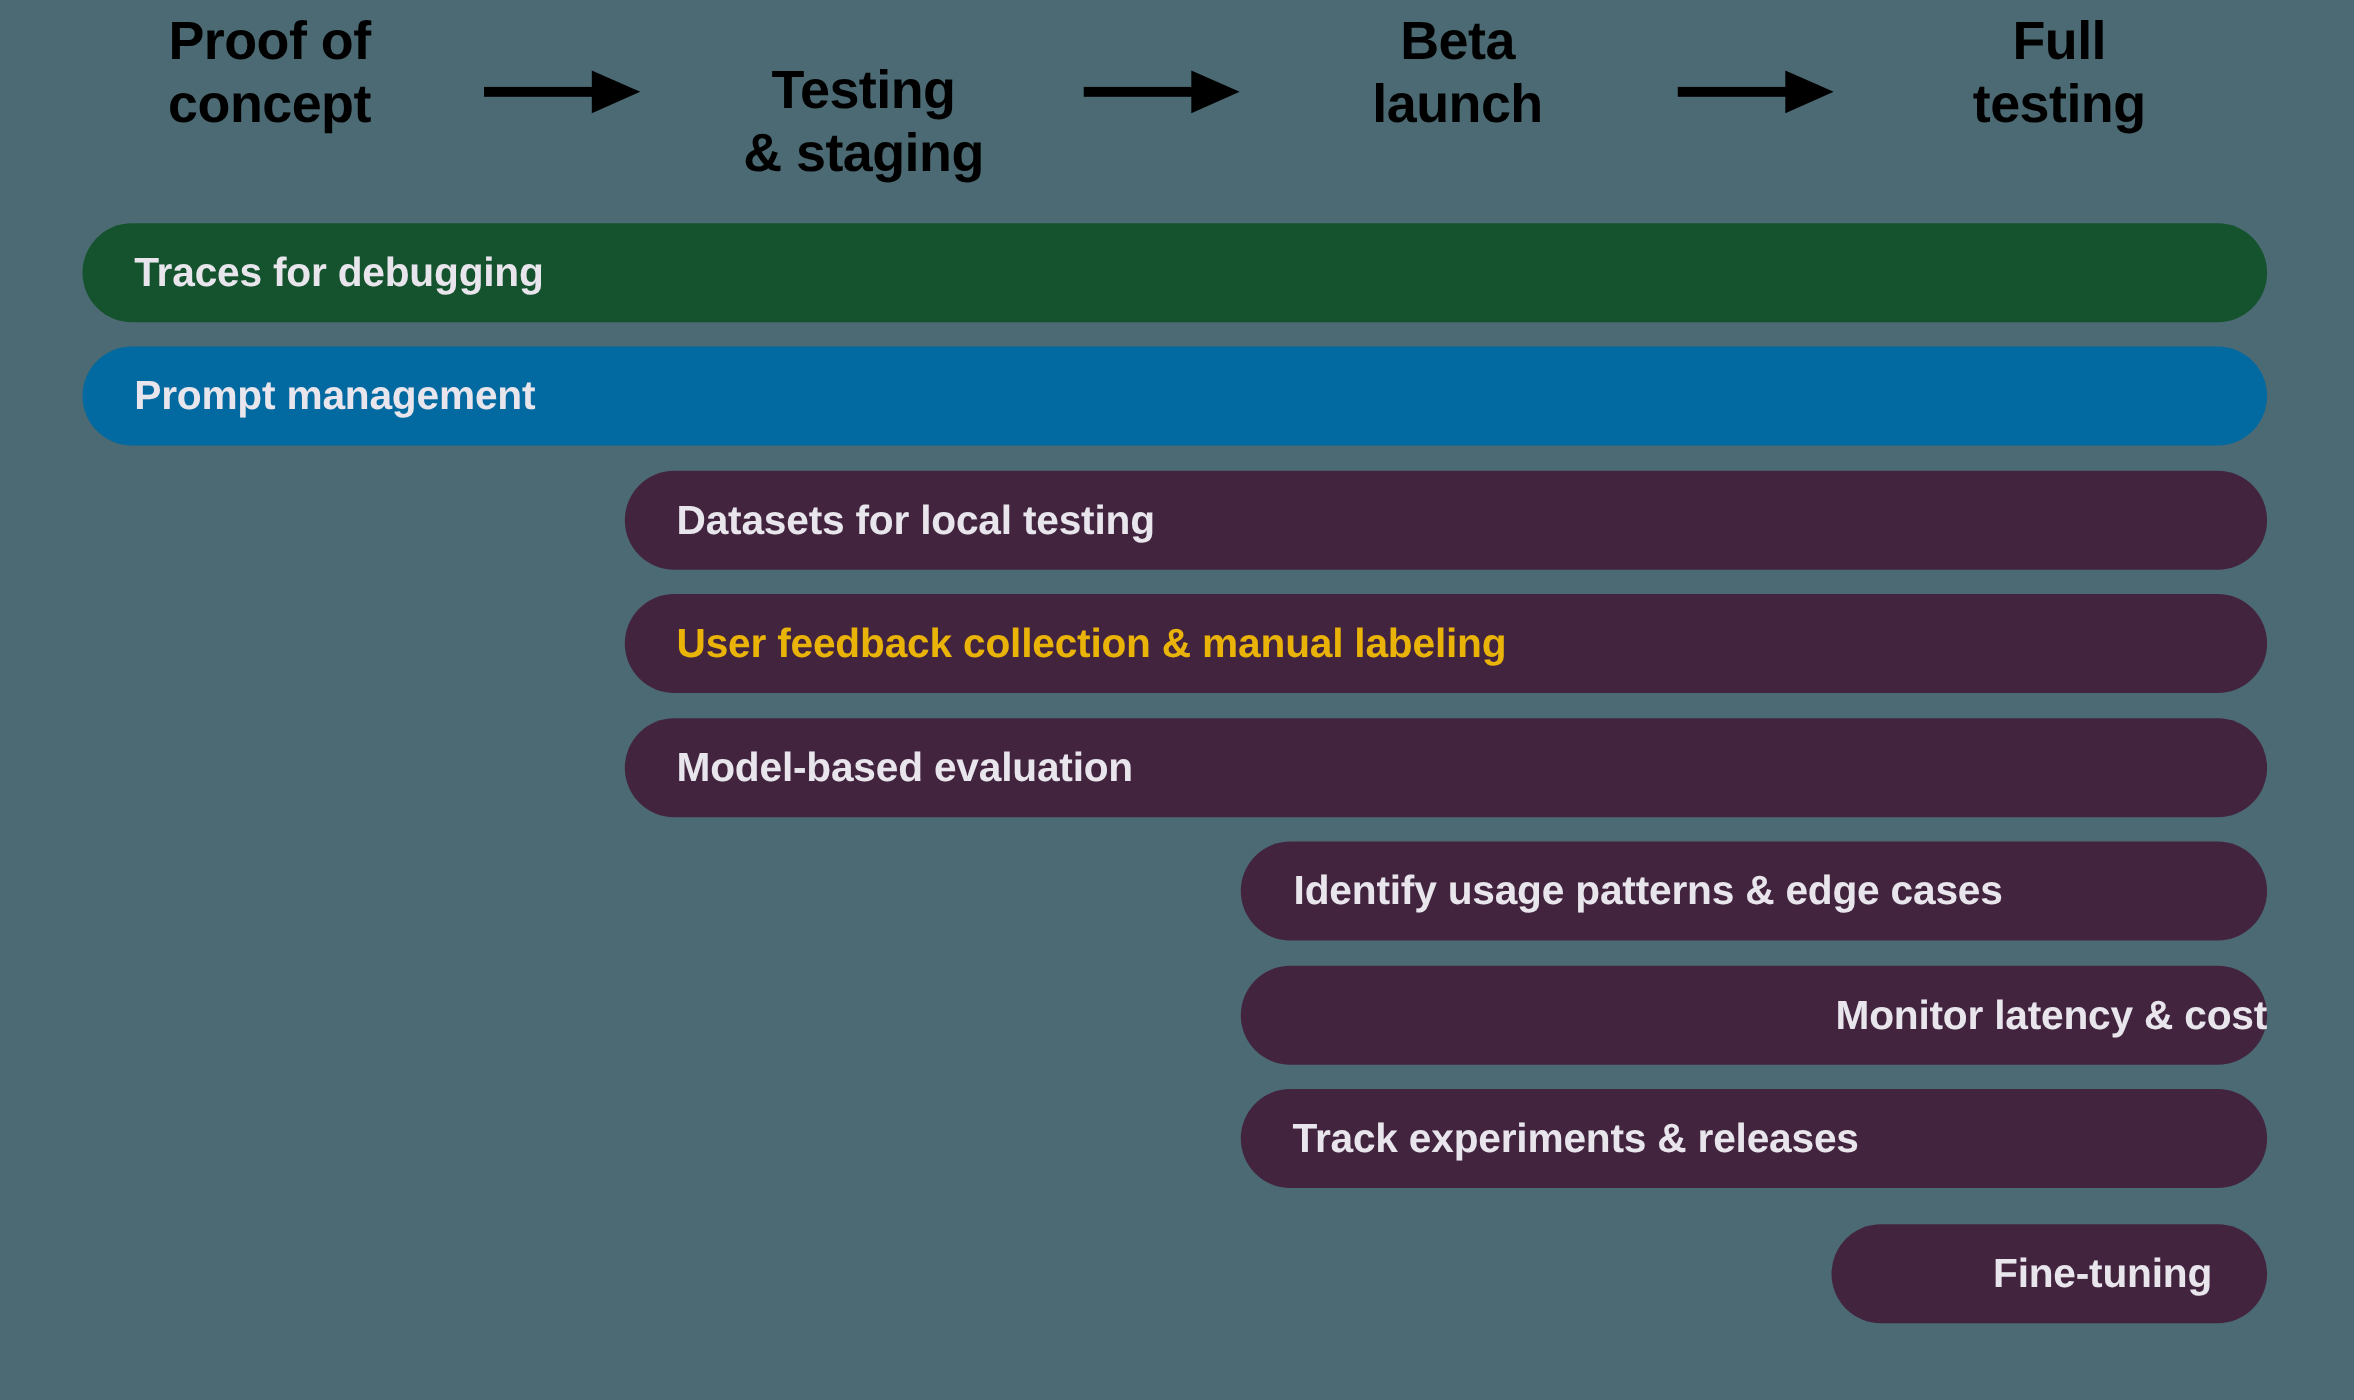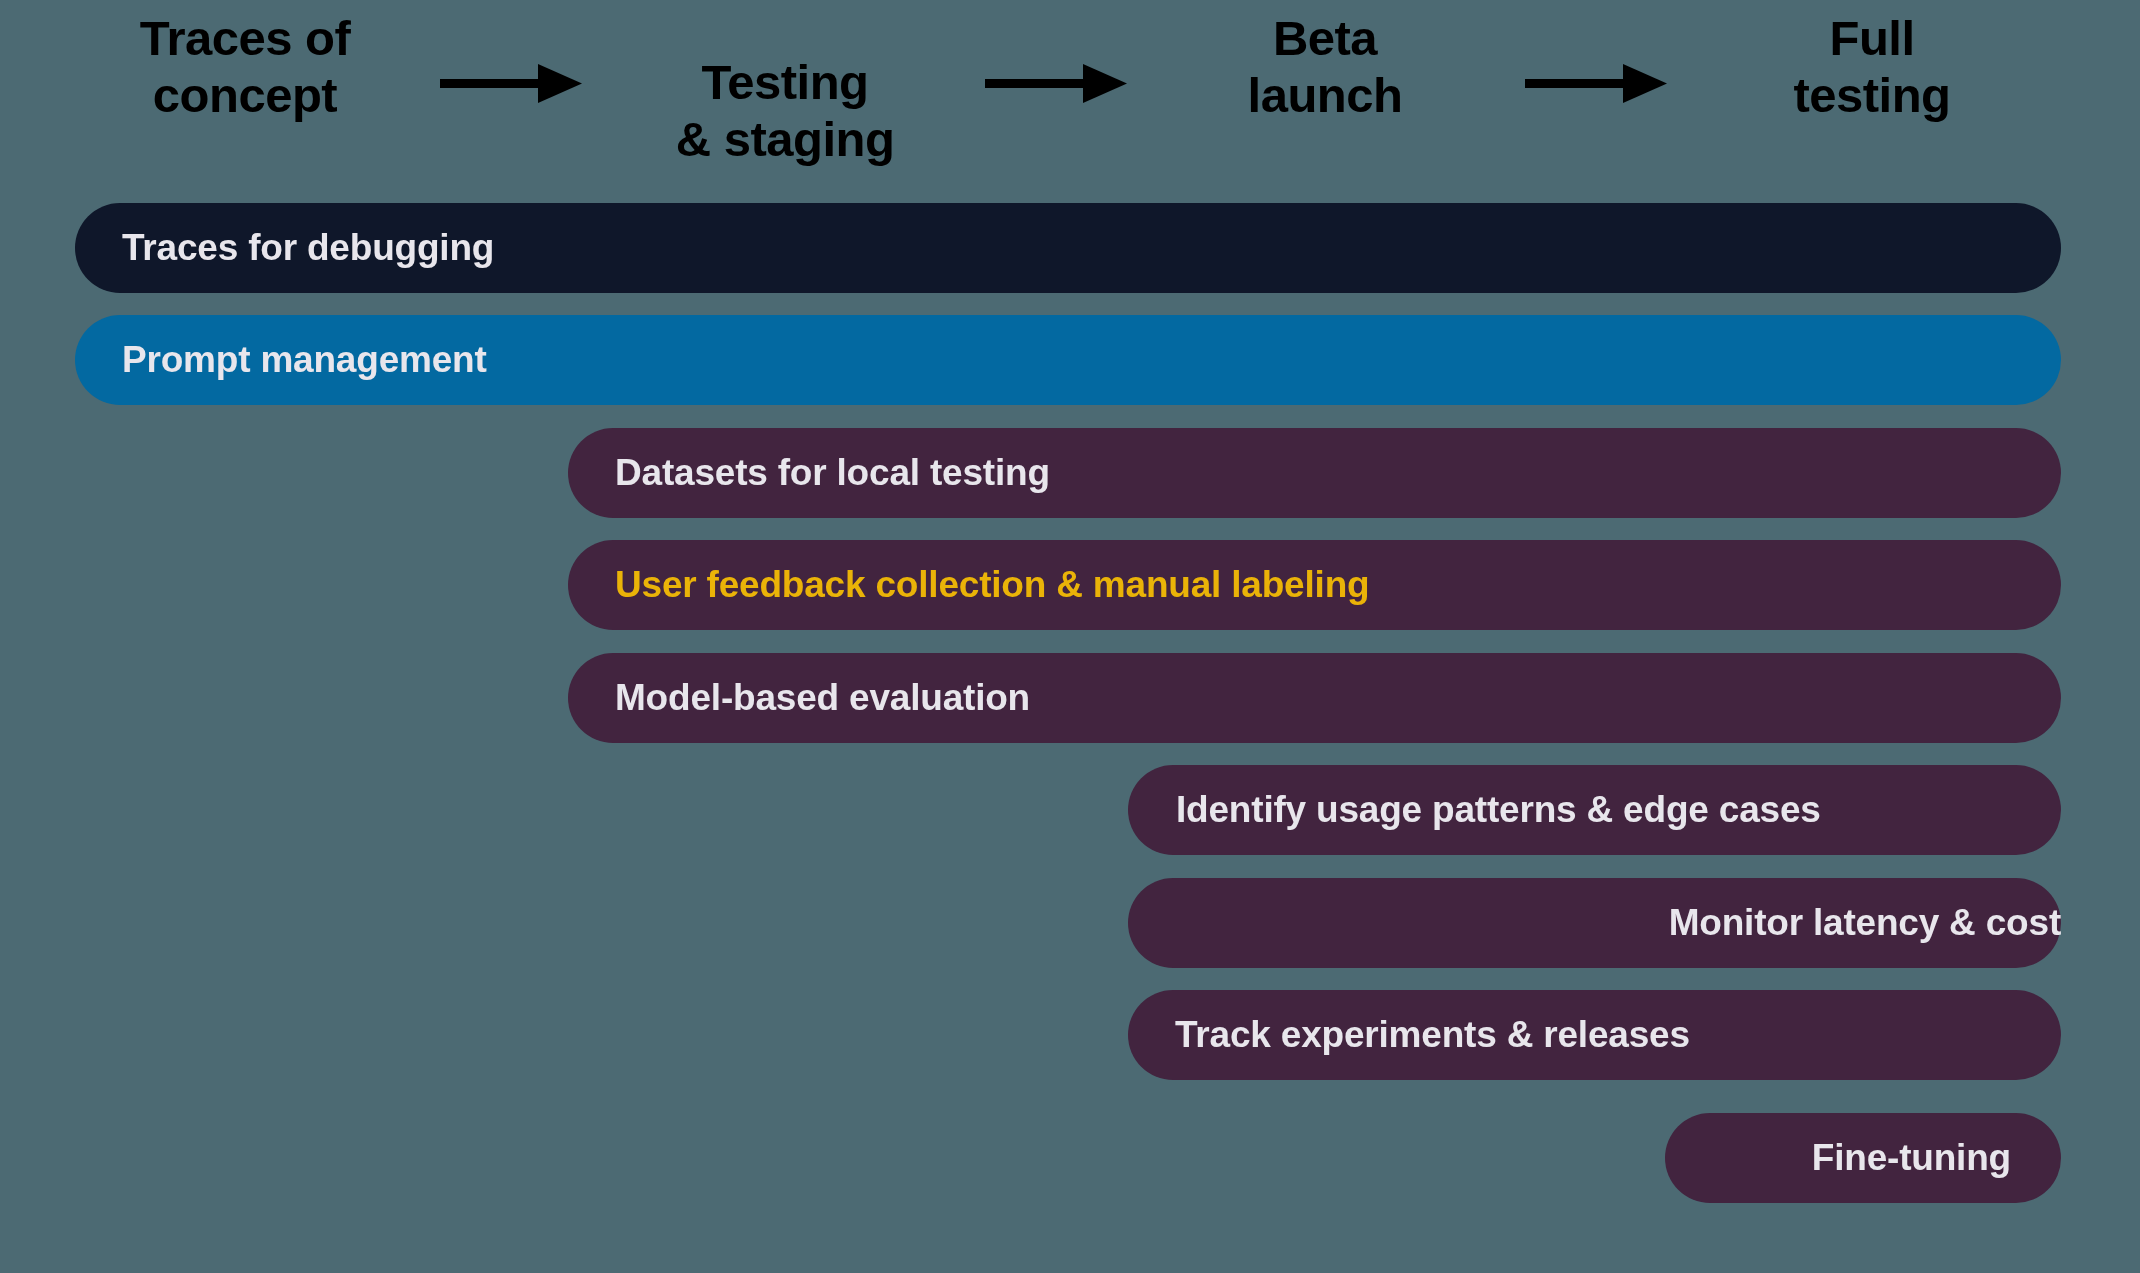--- a/index.html
+++ b/index.html
@@ -73,21 +73,21 @@
   .bar.align-left .bar-label  { padding-left: 47px; }
   .bar.align-right { justify-content: flex-end; }
   .bar.align-right .bar-label { padding-right: 50px; }
 </style>
 </head>
 <body>
 
 <div id="canvas">
 
   <div id="stage-header">
-      <div class="stage-label" style="left: 45px; width: 400px;">Traces of
+      <div class="stage-label" style="left: 45px; width: 400px;">Proof of
 concept</div>
       <div class="stage-arrow" style="left: 440px;">
         <svg width="142" height="44" viewBox="0 0 142 44">
           <rect x="0" y="17" width="108" height="9" fill="#000"></rect>
           <polygon points="98,2 142,21.5 98,41" fill="#000"></polygon>
         </svg>
       </div>
       <div class="stage-label" style="left: 585px; width: 400px; margin-top: 44px;">Testing
 &amp; staging</div>
       <div class="stage-arrow" style="left: 985px;">
@@ -102,21 +102,21 @@
         <svg width="142" height="44" viewBox="0 0 142 44">
           <rect x="0" y="17" width="108" height="9" fill="#000"></rect>
           <polygon points="98,2 142,21.5 98,41" fill="#000"></polygon>
         </svg>
       </div>
       <div class="stage-label" style="left: 1672px; width: 400px;">Full
 testing</div>
     </div>
 
   <div id="bars-layer">
-      <div class="bar align-left" style="left: 75px; width: 1986px; top: 203px; background: #0f172a;">
+      <div class="bar align-left" style="left: 75px; width: 1986px; top: 203px; background: #14532d;">
         <span class="bar-label" style="color: rgb(232, 230, 236);">Traces for debugging</span>
       </div>
       <div class="bar align-left" style="left: 75px; width: 1986px; top: 315px; background: #0369a1;">
         <span class="bar-label" style="color: rgb(232, 230, 236);">Prompt management</span>
       </div>
       <div class="bar align-left" style="left: 568px; width: 1493px; top: 428px; background: rgb(66, 36, 63);">
         <span class="bar-label" style="color: rgb(232, 230, 236);">Datasets for local testing</span>
       </div>
       <div class="bar align-left" style="left: 568px; width: 1493px; top: 540px; background: rgb(66, 36, 63);">
         <span class="bar-label" style="color: #eab308;">User feedback collection &amp; manual labeling</span>

